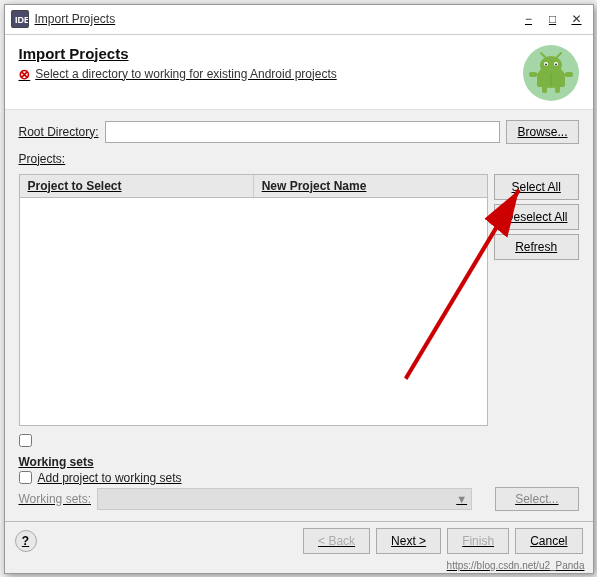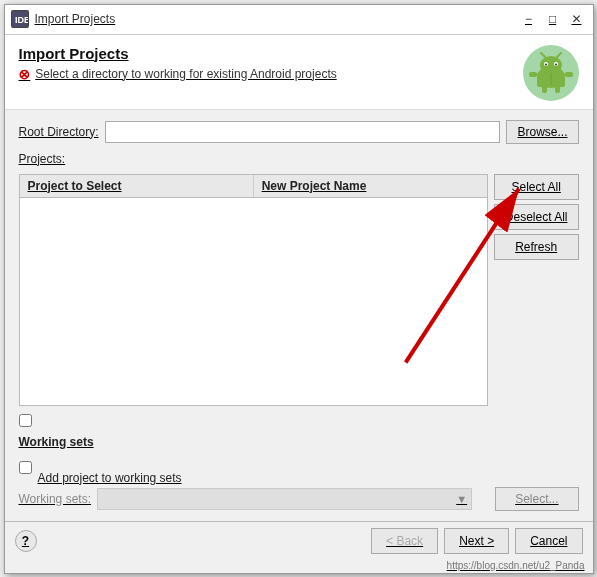--- a/index.html
+++ b/index.html
@@ -404,40 +404,41 @@
     </div>
 
     <div class="copy-checkbox-row">
       <input type="checkbox" id="copyCheck" style="">
     </div>
 
     <div class="working-sets-section">
       <div class="working-sets-title">Working sets</div>
       <div class="working-sets-checkbox-row">
         <input type="checkbox" id="wsCheck" style="">
-        <label for="wsCheck" style="font-size:12px;color:#222;margin-top:20px;">Add project to working sets</label>
+        <label for="wsCheck" style="font-size:12px;color:#222;">Add project to working sets</label>
       </div>
       <div class="working-sets-row">
         <span class="working-sets-label-text">Working sets:</span>
         <select class="working-sets-dropdown" disabled="">
           <option></option>
         </select>
         <span style="position:relative;right:22px;color:#888;font-size:11px;pointer-events:none;">▼</span>
         <button class="working-sets-select-btn">Select...</button>
       </div>
     </div>
 
   </div>
 
   <div class="dialog-footer">
     <div class="footer-left">
       <button class="help-btn">?</button>
     </div>
     <div class="footer-right">
       <button class="nav-btn disabled">&lt; Back</button>
       <button class="nav-btn">Next &gt;</button>
+      <button class="nav-btn finish">Finish</button>
       <button class="nav-btn">Cancel</button>
     </div>
   </div>
 
   <div style="background:#f0f0f0; text-align:right; padding:0 8px 2px 0; font-size:10px; color:#777;">https://blog.csdn.net/u2_Panda</div>
 
 </div>
 
 </body></html>

